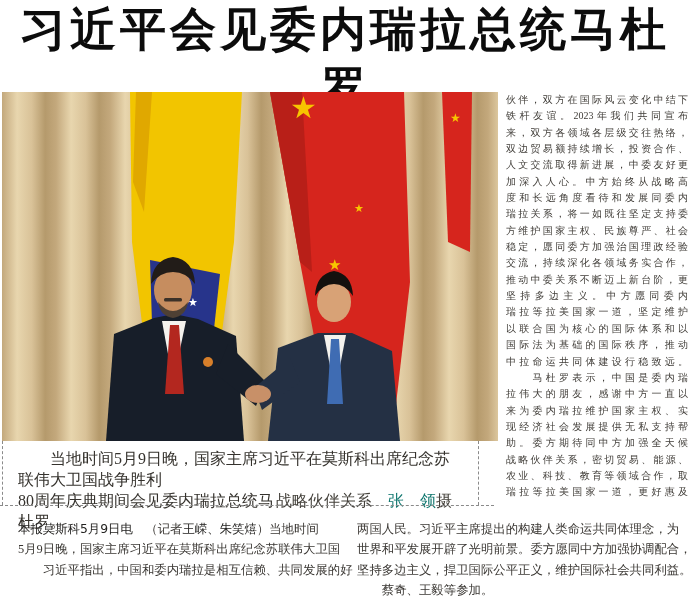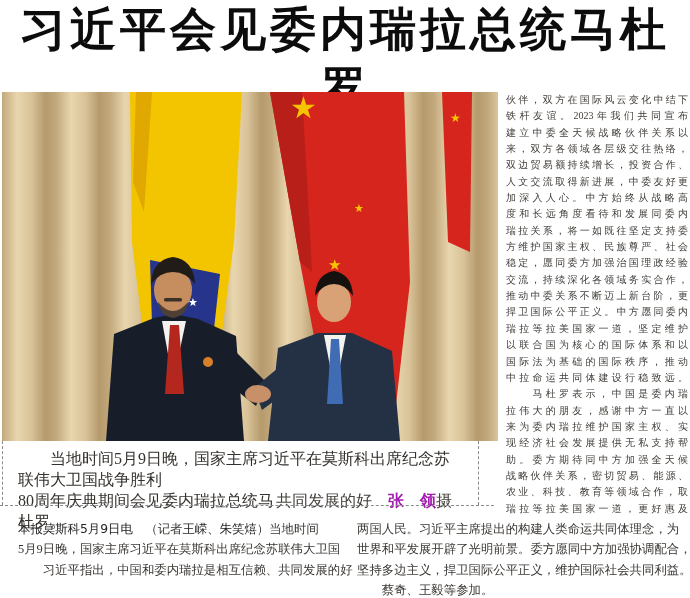--- a/index.html
+++ b/index.html
@@ -9,21 +9,21 @@
         font-size:46px;line-height:58px;font-weight:900;letter-spacing:4px;
         color:#0c0c0c;font-family:"DejaVu Serif","Liberation Serif",serif;}
   .photo{position:absolute;left:2px;top:92px;width:496px;height:349px;}
   .photo svg{display:block;width:100%;height:100%;}
   .caption-box{position:absolute;left:2px;top:441px;width:477px;height:64px;
         border-left:1px dashed #8a8a8a;border-right:1px dashed #8a8a8a;
         padding:7px 14px 0 15px;box-sizing:border-box;
         font-size:16px;line-height:21px;color:#35322d;}
   .caption-line2{display:flex;padding-right:12px;}
   .credit{white-space:nowrap;color:#45423c;}
-  .credit b{font-family:"DejaVu Sans","Liberation Sans",sans-serif;font-weight:bold;color:#a21caf;}
+  .credit b{font-family:"DejaVu Sans","Liberation Sans",sans-serif;font-weight:normal;color:#0f766e;}
   .h-divider{position:absolute;left:0;top:505px;width:494px;border-top:1px dashed #8a8a8a;height:0;}
   .right-col{position:absolute;left:506px;top:92px;width:182px;
         font-size:10px;line-height:16.35px;color:#403d38;}
   .right-col .line{text-align:justify;text-align-last:justify;white-space:nowrap;}
   .bottom-left{position:absolute;left:18px;top:519px;width:340px;
         font-size:12.4px;line-height:20.4px;color:#3a3733;}
   .bottom-right{position:absolute;left:357px;top:519px;width:333px;
         font-size:12.4px;line-height:20.4px;color:#3a3733;}
   .bottom-left .line,.bottom-right .line{white-space:nowrap;}
   .dateline-line{white-space:nowrap;}
@@ -93,41 +93,40 @@
       </g>
 
       <ellipse cx="256" cy="302" rx="13" ry="9" fill="#c89068"></ellipse>
     </svg>
   </div>
 
   <div class="caption-box">
     <div>　　当地时间5月9日晚，国家主席习近平在莫斯科出席纪念苏联伟大卫国战争胜利</div>
     <div class="caption-line2">
       <span>80周年庆典期间会见委内瑞拉总统马杜罗。</span>
-      <span class="credit"><span>共同发展的好</span>　<b>张　领</b><span>摄</span></span>
+      <span class="credit"><span>战略伙伴关系</span>　<b>张　领</b><span>摄</span></span>
     </div>
   </div>
 
   <div class="h-divider"></div>
 
   <div class="right-col">
       <div class="line">伙伴，双方在国际风云变化中结下</div>
       <div class="line">铁杆友谊。2023年我们共同宣布</div>
-      <div class="line">建立中委全天候战略伙伴关系以</div>
       <div class="line">来，双方各领域各层级交往热络，</div>
       <div class="line">双边贸易额持续增长，投资合作、</div>
       <div class="line">人文交流取得新进展，中委友好更</div>
       <div class="line">加深入人心。中方始终从战略高</div>
       <div class="line">度和长远角度看待和发展同委内</div>
       <div class="line">瑞拉关系，将一如既往坚定支持委</div>
       <div class="line">方维护国家主权、民族尊严、社会</div>
       <div class="line">稳定，愿同委方加强治国理政经验</div>
       <div class="line">交流，持续深化各领域务实合作，</div>
       <div class="line">推动中委关系不断迈上新台阶，更</div>
-      <div class="line">捍卫国际公平正义。中方愿同委内</div>
+      <div class="line">坚持多边主义。中方愿同委内</div>
       <div class="line">瑞拉等拉美国家一道，坚定维护</div>
       <div class="line">以联合国为核心的国际体系和以</div>
       <div class="line">国际法为基础的国际秩序，推动</div>
       <div class="line">中拉命运共同体建设行稳致远。</div>
       <div class="line">　　马杜罗表示，中国是委内瑞</div>
       <div class="line">拉伟大的朋友，感谢中方一直以</div>
       <div class="line">来为委内瑞拉维护国家主权、实</div>
       <div class="line">现经济社会发展提供无私支持帮</div>
       <div class="line">助。委方期待同中方加强全天候</div>
       <div class="line">战略伙伴关系，密切贸易、能源、</div>

